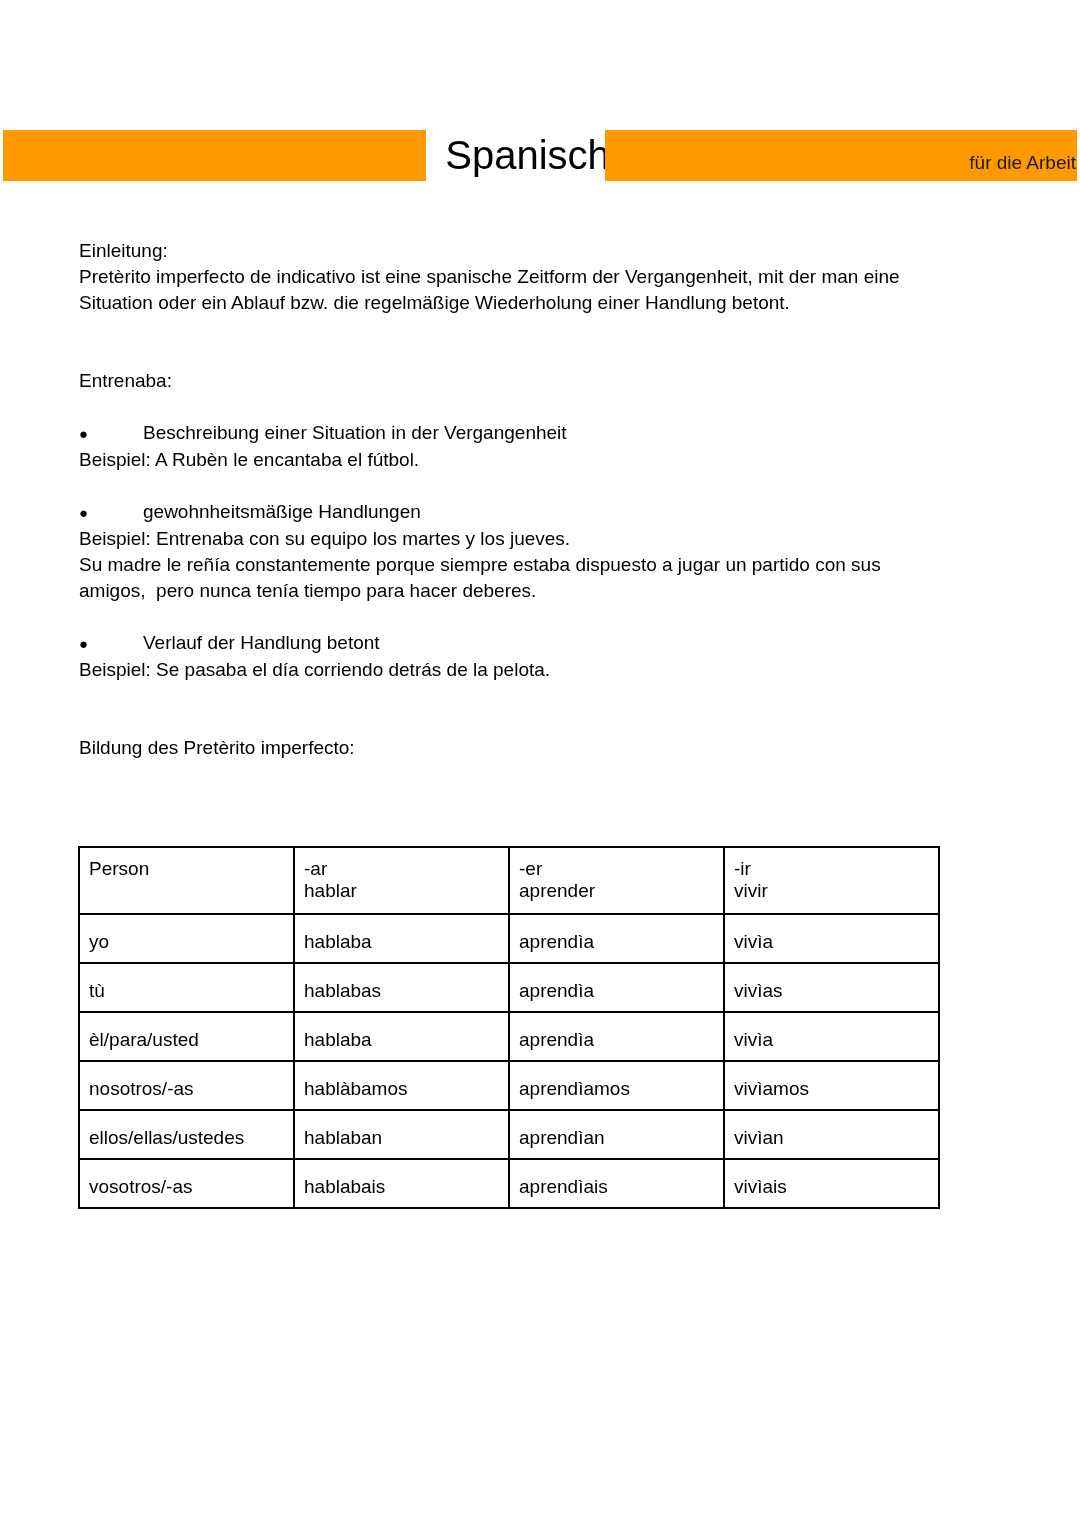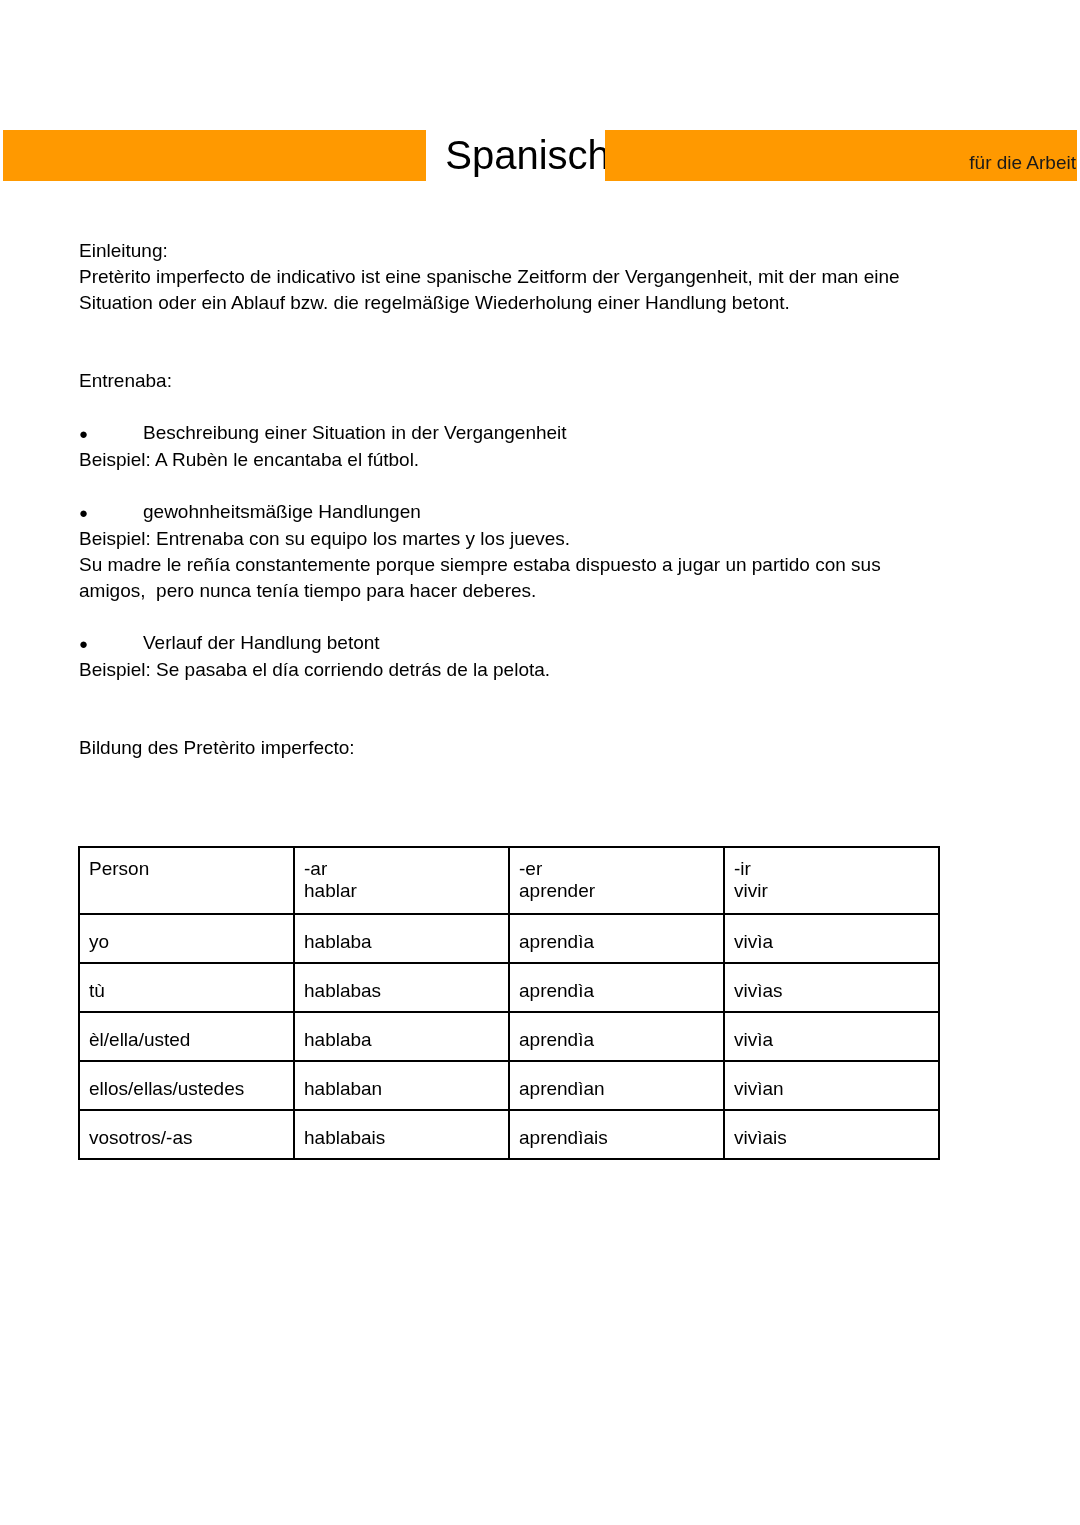--- a/index.html
+++ b/index.html
@@ -127,24 +127,30 @@
     <td>aprendìa</td>
     <td>vivìa</td>
   </tr>
   <tr>
     <td>tù</td>
     <td>hablabas</td>
     <td>aprendìa</td>
     <td>vivìas</td>
   </tr>
   <tr>
-    <td>èl/ella/usted</td>
+    <td>èl/para/usted</td>
     <td>hablaba</td>
     <td>aprendìa</td>
     <td>vivìa</td>
+  </tr>
+  <tr>
+    <td>nosotros/-as</td>
+    <td>hablàbamos</td>
+    <td>aprendìamos</td>
+    <td>vivìamos</td>
   </tr>
   <tr>
     <td>ellos/ellas/ustedes</td>
     <td>hablaban</td>
     <td>aprendìan</td>
     <td>vivìan</td>
   </tr>
   <tr>
     <td>vosotros/-as</td>
     <td>hablabais</td>

